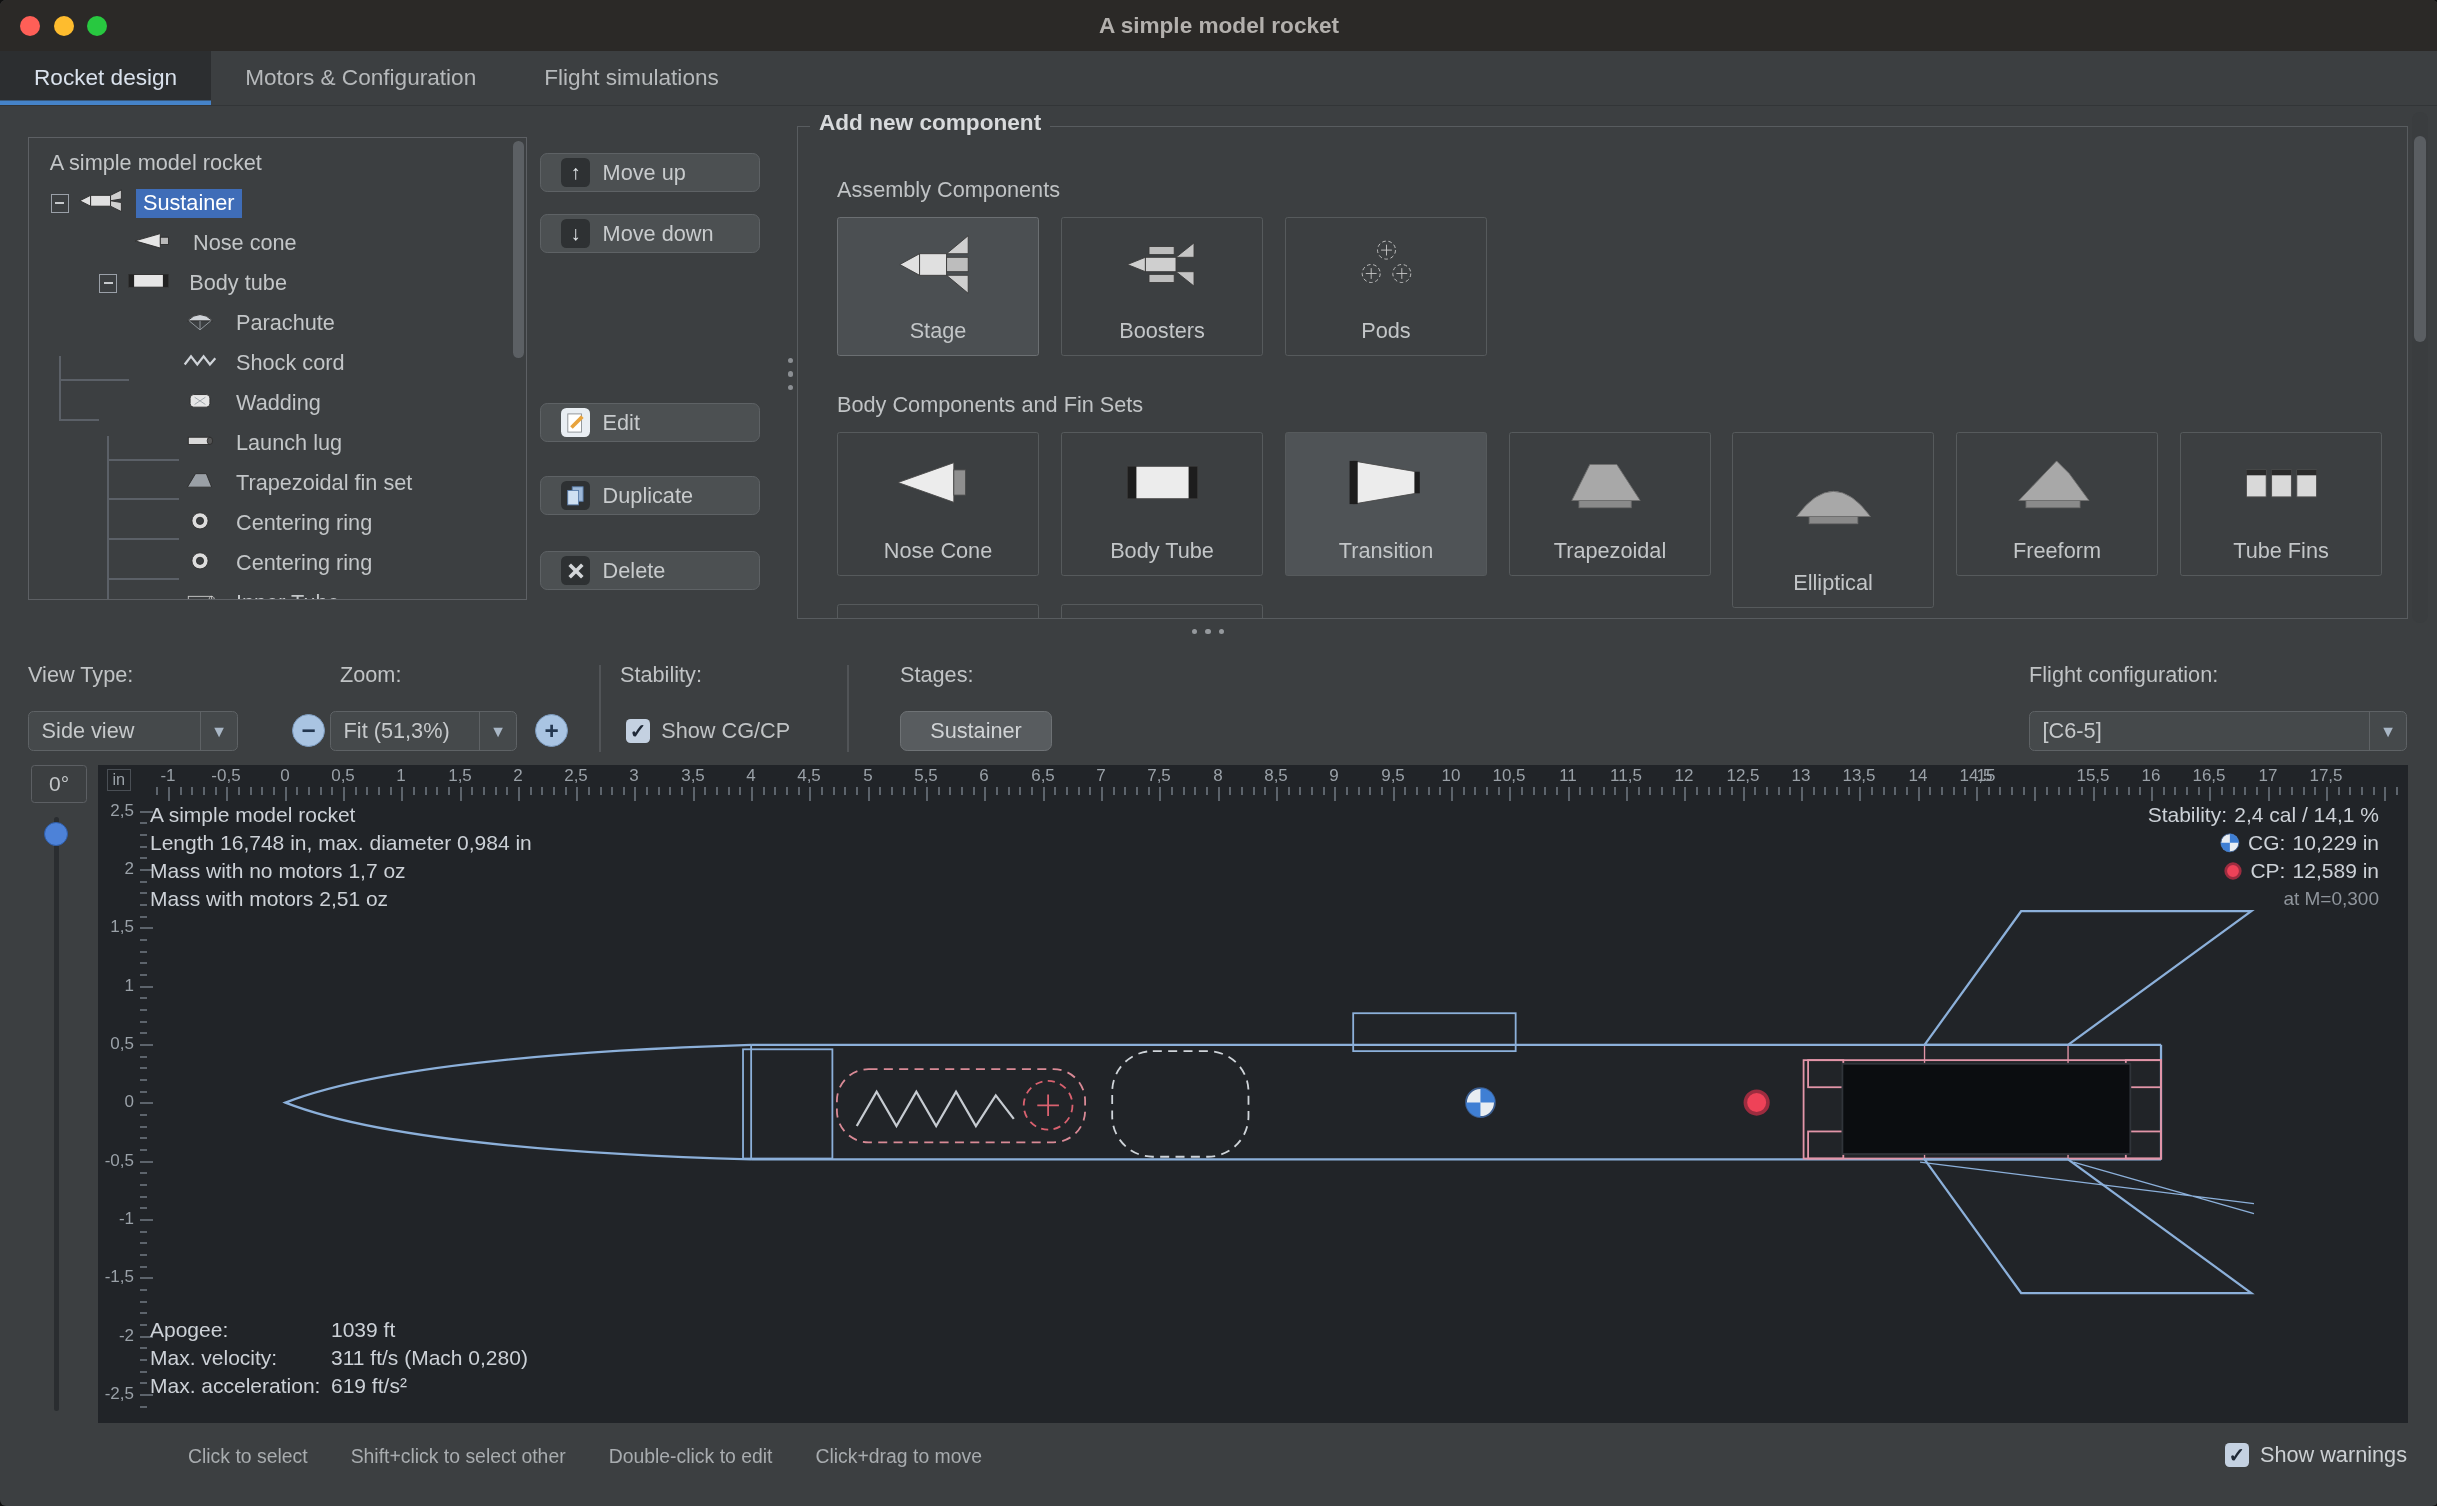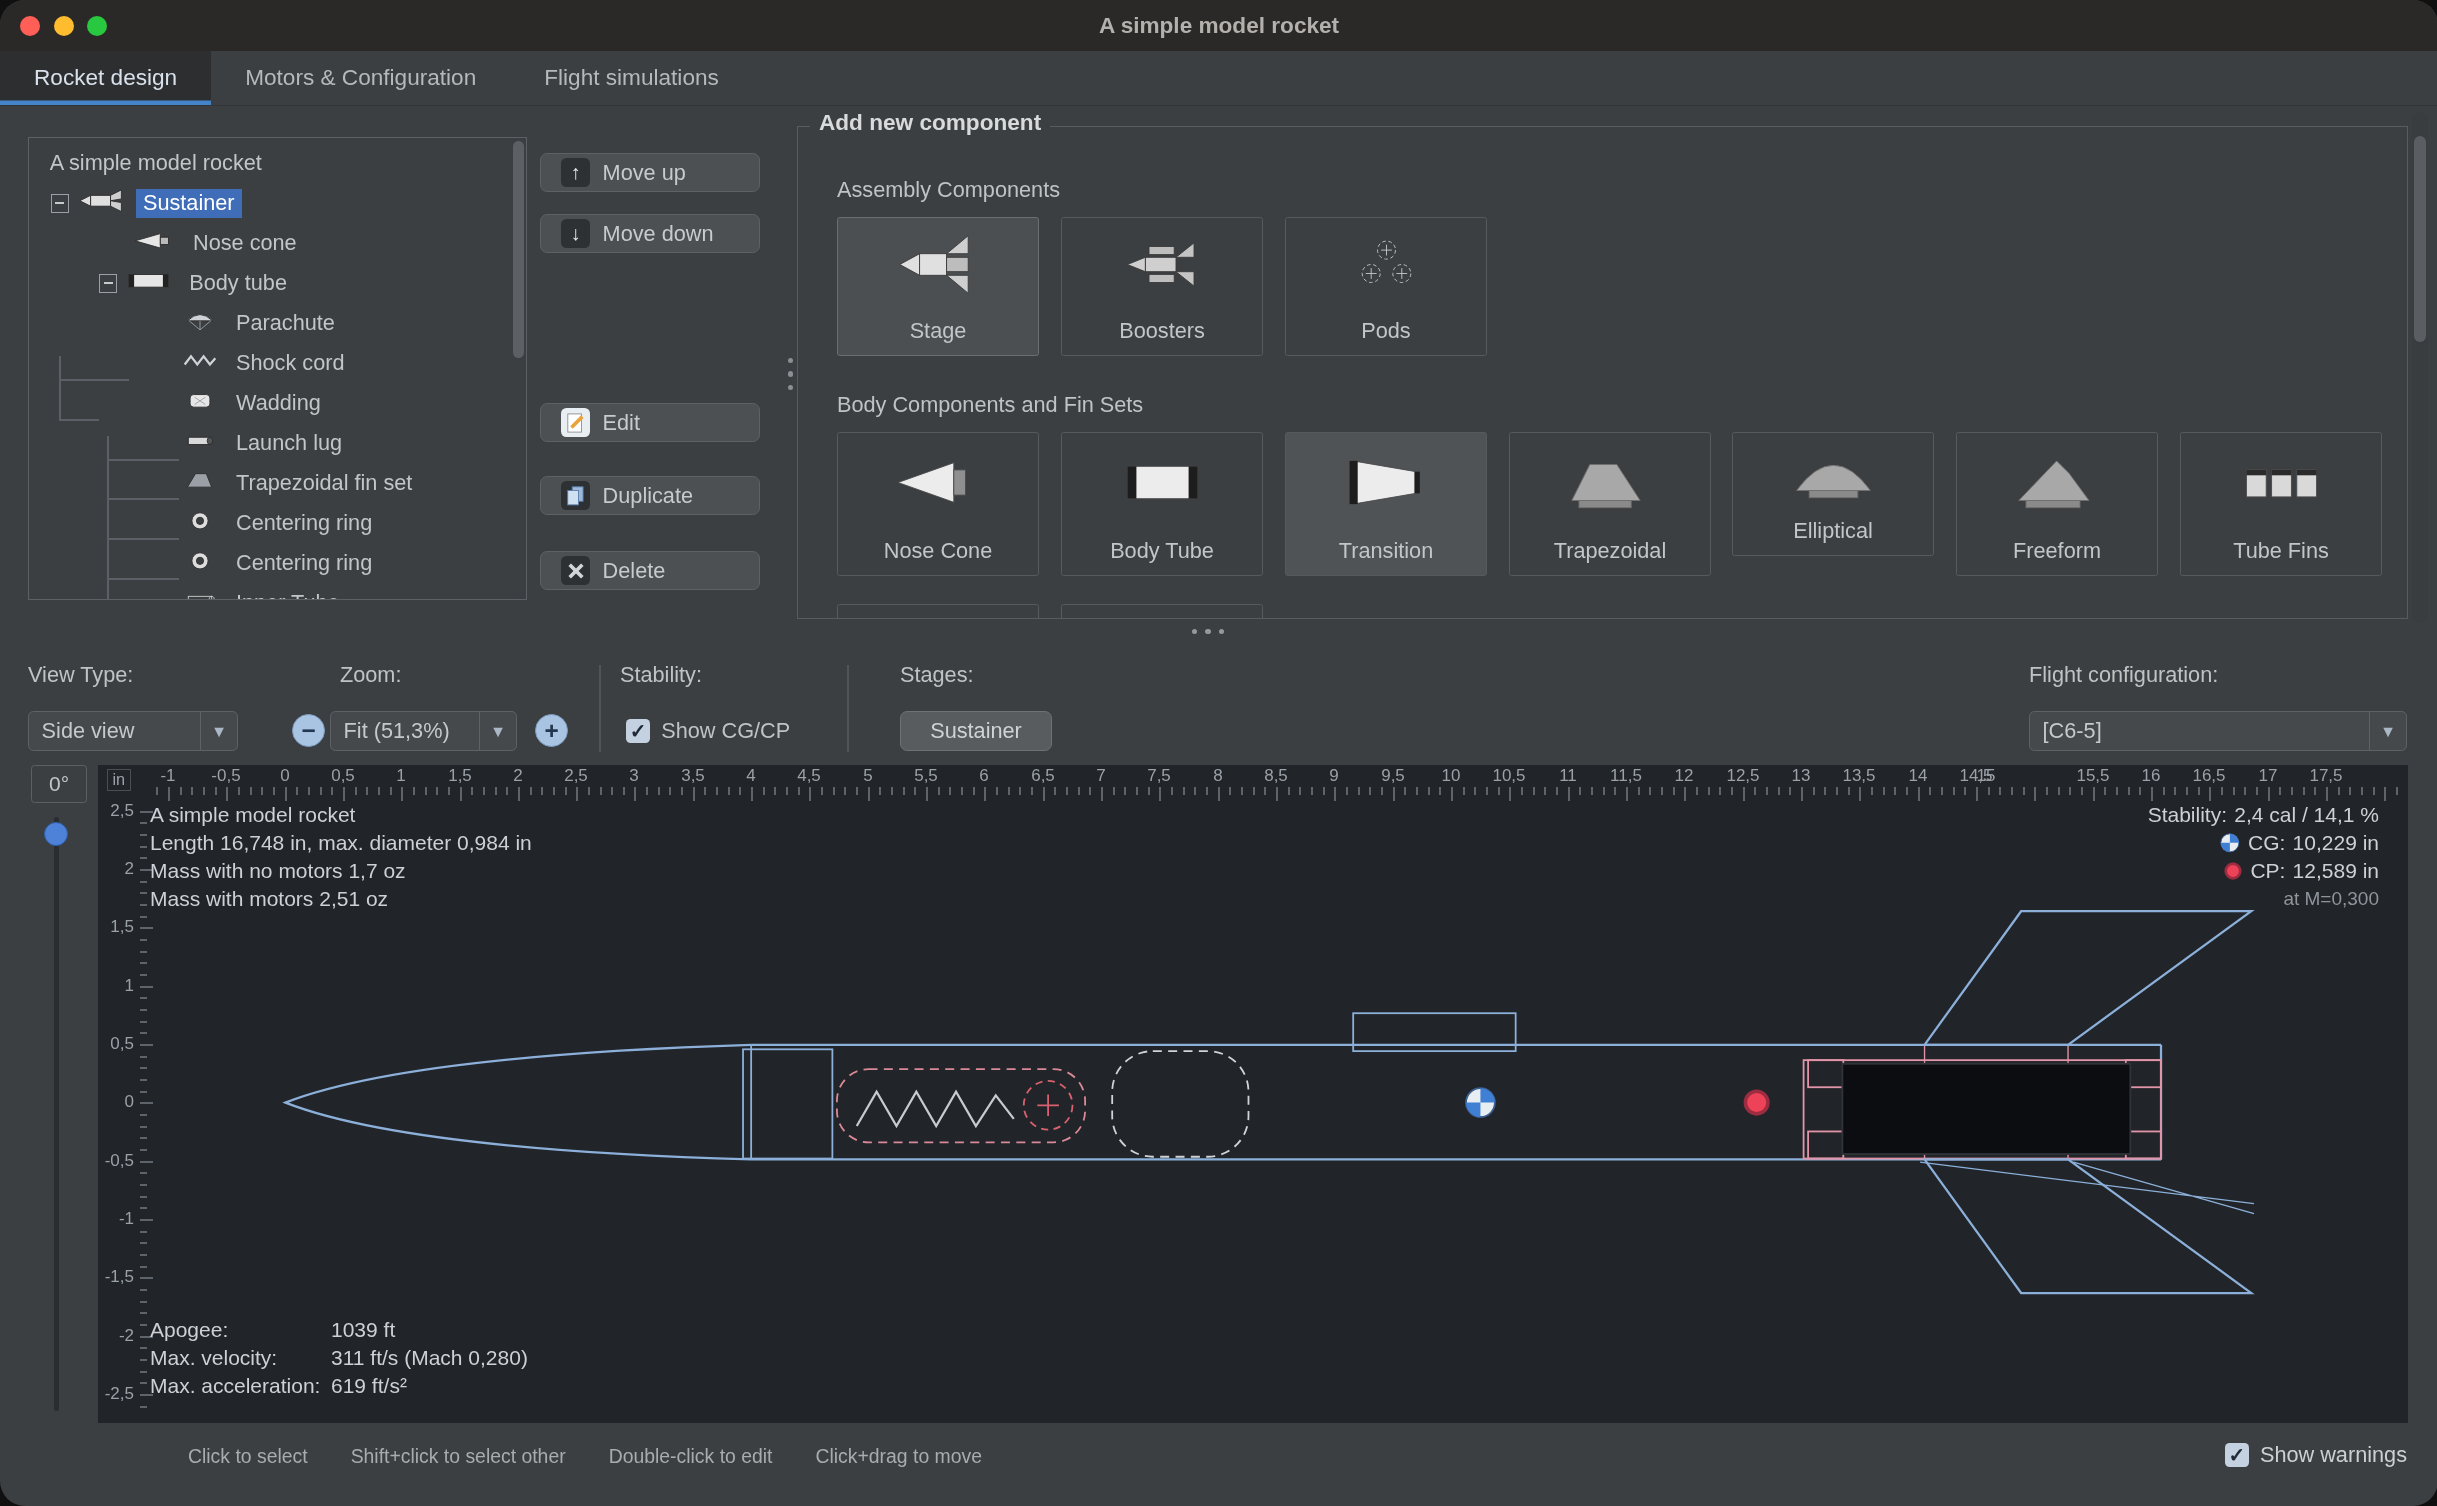--- a/index.html
+++ b/index.html
@@ -1,17 +1,17 @@
 <!DOCTYPE html>
 <html style="font-size:14.4px"><head>
 <meta charset="utf-8">
 <style>
   html,body{margin:0;padding:0;background:#101010;}
   body{width:2438px;height:1506px;font-family:"Liberation Sans",sans-serif;-webkit-font-smoothing:antialiased;}
-  #window{position:relative;width:2438px;height:1506px;background:#3c3f41;border-radius:25px;overflow:hidden;color:#c3c6c8;}
+  #window{position:relative;width:2438px;height:1506px;background:#3c3f41;border-radius:6px;overflow:hidden;color:#c3c6c8;}
 
   
   .titlebar{position:absolute;top:0;left:0;right:0;height:51px;background:#2b2927;display:flex;align-items:center;justify-content:center;}
   .traffic{position:absolute;left:20px;top:16.3px;display:flex;gap:13.5px;}
   .tl{width:20px;height:20px;border-radius:50%;}
   .titletext{font-size:22.6px;font-weight:bold;color:#b3b0ad;}
 
   
   .tabbar{position:absolute;top:51px;left:0;right:0;height:54px;background:#3c3f41;border-bottom:0.9px solid #323537;display:flex;}
   .tab{display:flex;align-items:center;padding:0 34px;font-size:22.6px;color:#b6b9bb;cursor:default;}
@@ -340,21 +340,21 @@
     </div>
     <div class="comp-btn" style="left:711px;top:305px;height:144px">
       <div class="comp-icon">
         <svg width="99" height="69" viewBox="0 0 110 76">
             <polygon points="12,58 32,18 62,18 88,58" fill="#a8a8a8" stroke="#6e6e6e"></polygon>
             <rect x="20" y="58" width="58" height="8" fill="#8a8a8a" stroke="#6e6e6e"></rect>
           </svg>
       </div>
       <span>Trapezoidal</span>
     </div>
-    <div class="comp-btn" style="left:934px;top:305px;height:124px">
+    <div class="comp-btn" style="left:934px;top:305px;height:176px">
       <div class="comp-icon">
         <svg width="99" height="69" viewBox="0 0 110 76">
             <path d="M14 58 Q55 2 96 58 Z" fill="#a8a8a8" stroke="#6e6e6e"></path>
             <rect x="28" y="58" width="54" height="8" fill="#8a8a8a" stroke="#6e6e6e"></rect>
           </svg>
       </div>
       <span>Elliptical</span>
     </div>
     <div class="comp-btn" style="left:1158px;top:305px;height:144px">
       <div class="comp-icon">

